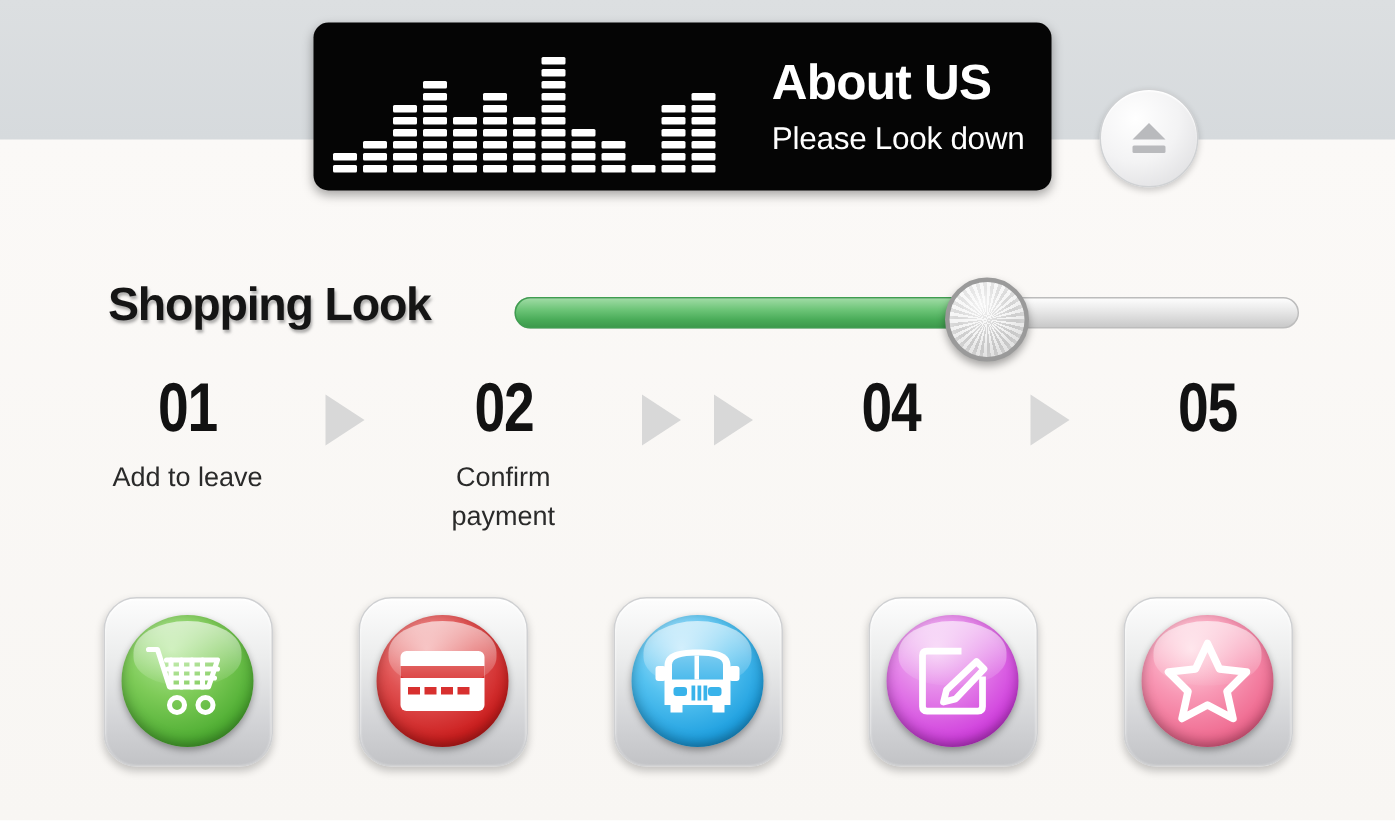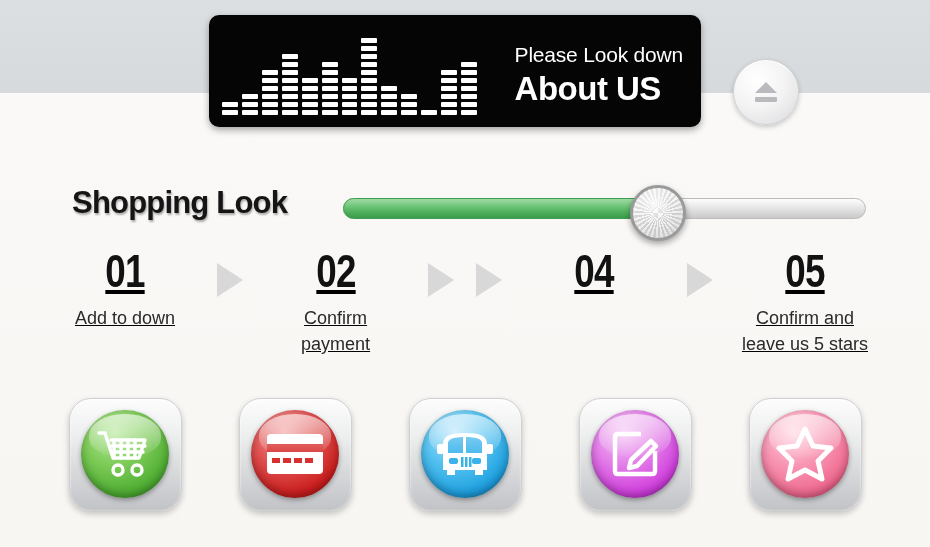--- a/index.html
+++ b/index.html
@@ -98,21 +98,21 @@
   }
   #slider-knob::after {
     content: ""; position: absolute; left: 0; top: 0; right: 0; bottom: 0;
     border-radius: 50%;
     background: radial-gradient(circle at 42% 30%, rgba(255,255,255,0.85) 0%, rgba(255,255,255,0.15) 45%, rgba(120,120,120,0.28) 100%);
   }
 
   
   #steps {
     position: absolute; left: 55px; top: 245px; width: 820px; height: 130px;
-    display: flex; align-items: flex-start; justify-content: space-between; text-decoration: underline;
+    display: flex; align-items: flex-start; justify-content: space-between;
   }
   .step { width: 140px; text-align: center; }
   .step-num {
     font-size: 46px; font-weight: bold; color: #121212;
     letter-spacing: -1px; line-height: 52px;
     font-family: "Liberation Sans Narrow", "Liberation Sans", sans-serif;
     transform: scaleX(0.80); transform-origin: center;
   }
   .step-label {
     font-size: 18px; color: #2a2a2a; line-height: 26px;
@@ -255,57 +255,56 @@
           <div class="eq-seg"></div>
           <div class="eq-seg"></div>
           <div class="eq-seg"></div>
           <div class="eq-seg"></div>
           <div class="eq-seg"></div>
           <div class="eq-seg"></div>
           <div class="eq-seg"></div>
         </div>
       </div>
     <div id="header-text">
+      <div id="about-title">About US</div>
       <div id="about-sub">Please Look down</div>
-      <div id="about-title">About US</div>
     </div>
   </div>
 
   <div id="eject-button">
     <div class="eject-tri"></div>
     <div class="eject-bar"></div>
   </div>
 
   <div id="guide-title">Shopping Look</div>
 
   <div id="slider">
     <div id="slider-track"></div>
     <div id="slider-fill"></div>
     <div id="slider-knob"></div>
   </div>
 
   <div id="steps">
       <div class="step">
         <div class="step-num">01</div>
-        <div class="step-label">Add to down</div>
+        <div class="step-label">Add to leave</div>
       </div>
       <div class="step-arrow"></div>
       <div class="step">
         <div class="step-num">02</div>
         <div class="step-label">Confirm<br>payment</div>
       </div>
       <div class="step-arrow"></div>
       <div class="step-arrow"></div>
       <div class="step">
         <div class="step-num">04</div>
       </div>
       <div class="step-arrow"></div>
       <div class="step">
         <div class="step-num">05</div>
-        <div class="step-label">Confirm and<br>leave us 5 stars</div>
       </div>
     </div>
 
   <div id="tiles">
       <div class="tile-wrap">
         <div class="tile">
           <div class="orb orb-green">
             <svg width="56" height="50" viewBox="0 0 56 50" fill="none" stroke="#fff" stroke-width="3.4" stroke-linecap="round" stroke-linejoin="round">
               <path d="M2 4 h6 l8 25 h26 l6-18 H14"></path>
               <path d="M17 11 v18 M24 11 v18 M31 11 v18 M38 11 v18"></path>

